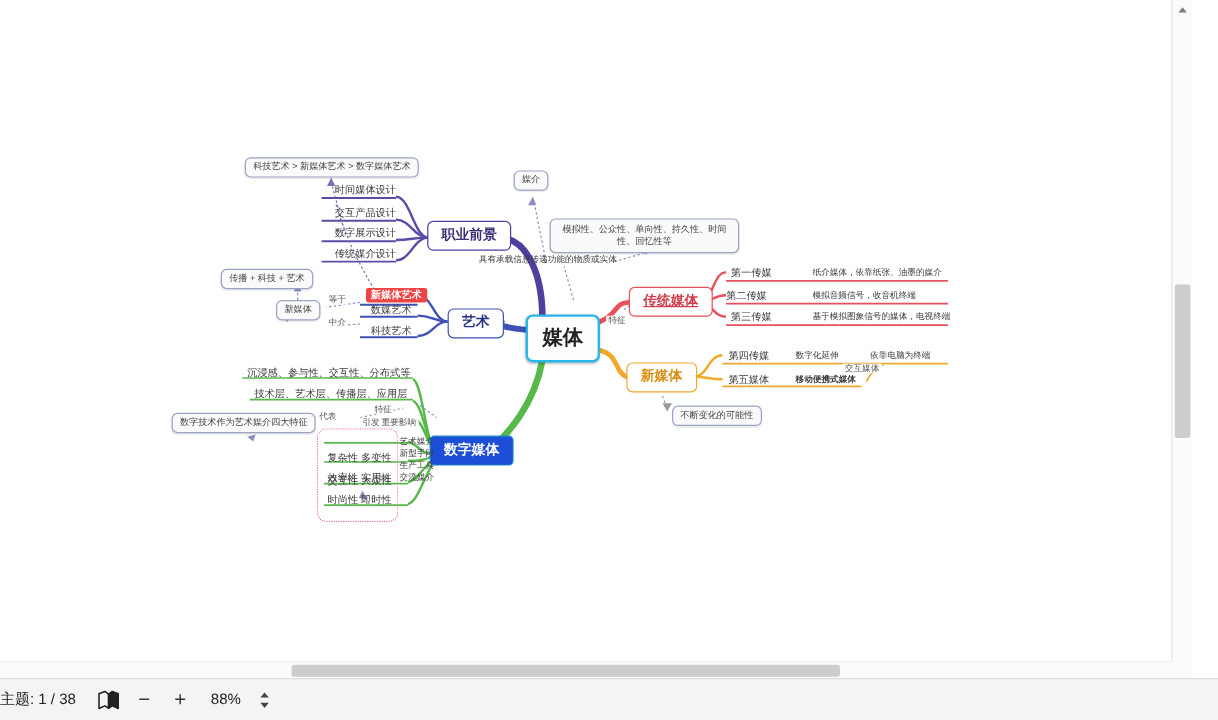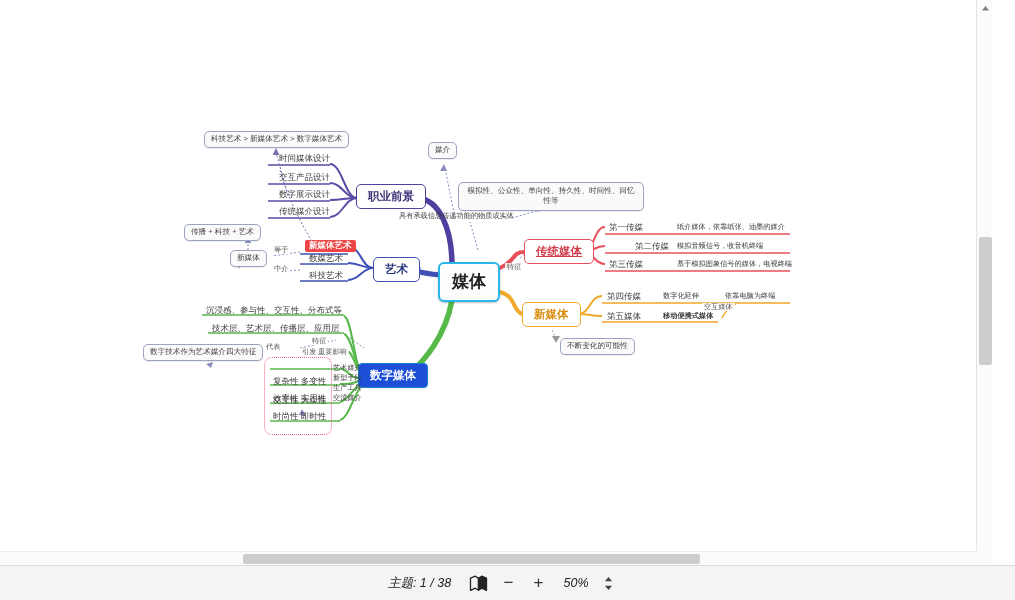--- a/index.html
+++ b/index.html
@@ -66,22 +66,22 @@
 
   .hscroll { position: absolute; left: 0; bottom: 0; width: 993px; height: 14px; background: #fbfbfb; border-top: 1px solid #ececec; }
   .hscroll .thumb { position: absolute; top: 2px; left: 243px; width: 457px; height: 10px; background: #cdcdcd; border-radius: 2px; }
 
   .corner-box { position: absolute; right: 0; bottom: 0; width: 17px; height: 14px; background: #fbfbfb; }
 
   
   #statusbar {
     position: absolute; left: 0; bottom: 0; width: 1015px; height: 35px;
     background: #f4f4f4; border-top: 1px solid #dcdcdc;
-    display: flex; align-items: center; justify-content: center;
-    padding-right: 10px; gap: 0; font-style: italic;
+    display: flex; align-items: center; justify-content: flex-start;
+    padding-right: 10px; gap: 0;
   }
   #statusbar .topic-count { font-size: 12.5px; color: #222; margin-right: 12px; }
   #statusbar .sb-btn {
     width: 30px; height: 24px; display: flex; align-items: center; justify-content: center;
     color: #333; background: transparent; border: none; cursor: pointer;
   }
   #statusbar .zoom-val { font-size: 12.5px; color: #222; width: 46px; text-align: center; }
   #statusbar .stepper { display: flex; flex-direction: column; align-items: center; justify-content: center; width: 18px; height: 24px; color: #444; line-height: .8; font-size: 9px; cursor: pointer; }
   #statusbar .plusminus { font-size: 17px; color: #333; }
 </style>
@@ -199,26 +199,26 @@
     <div class="node n-leaf" style="left:276px; top:206px;">传统媒介设计</div>
 
     <div class="node n-box" style="left:204px; top:131px;">科技艺术 &gt; 新媒体艺术 &gt; 数字媒体艺术</div>
 
     <div class="node n-box" style="left:428px; top:142px;">媒介</div>
 
     <div class="node n-leaf tiny" style="left:396px; top:211px;">具有承载信息传递功能的物质或实体</div>
 
     <div class="node n-rel" style="left:505px; top:263px;">特征</div>
 
-    <div class="node n-box wide" style="left:458px; top:182px; width:186px; text-align:center;">模拟性、公众性、单向性、持久性、时间性、回忆性等</div>
+    <div class="node n-box wide" style="left:458px; top:182px; width:158px; text-align:center;">模拟性、公众性、单向性、持久性、时间性、回忆性等</div>
 
     <div class="node n-leaf" style="left:606px; top:222px;">第一传媒</div>
     <div class="node n-leaf tiny" style="left:674px; top:222px;">纸介媒体，依靠纸张、油墨的媒介</div>
 
-    <div class="node n-leaf" style="left:632px; top:241px;text-align:right;">第二传媒</div>
+    <div class="node n-leaf" style="left:602px; top:241px;text-align:right;">第二传媒</div>
     <div class="node n-leaf tiny" style="left:674px; top:241px;">模拟音频信号，收音机终端</div>
 
     <div class="node n-leaf" style="left:606px; top:259px;">第三传媒</div>
     <div class="node n-leaf tiny" style="left:674px; top:259px;">基于模拟图象信号的媒体，电视终端</div>
 
     <div class="node n-leaf" style="left:604px; top:291px;">第四传媒</div>
     <div class="node n-leaf tiny" style="left:660px; top:291px;">数字化延伸</div>
     <div class="node n-leaf tiny" style="left:722px; top:291px;">依靠电脑为终端</div>
 
     <div class="node n-leaf" style="left:604px; top:311px;">第五媒体</div>
@@ -291,21 +291,21 @@
     </div>
 
     <div class="sb-btn">
       <span class="plusminus">−</span>
     </div>
 
     <div class="sb-btn">
       <span class="plusminus">+</span>
     </div>
 
-    <span class="zoom-val">50%</span>
+    <span class="zoom-val">88%</span>
 
     <div class="stepper">
       <svg width="11" height="17" viewBox="0 0 11 17">
         <path d="M5.5 2 L9 6.3 L2 6.3 Z" fill="#444"></path>
         <path d="M5.5 15 L9 10.7 L2 10.7 Z" fill="#444"></path>
       </svg>
     </div>
   </div>
 
 </div>

